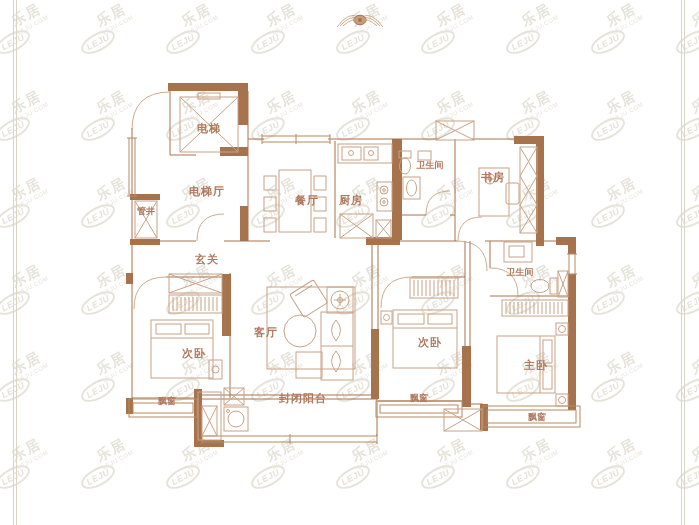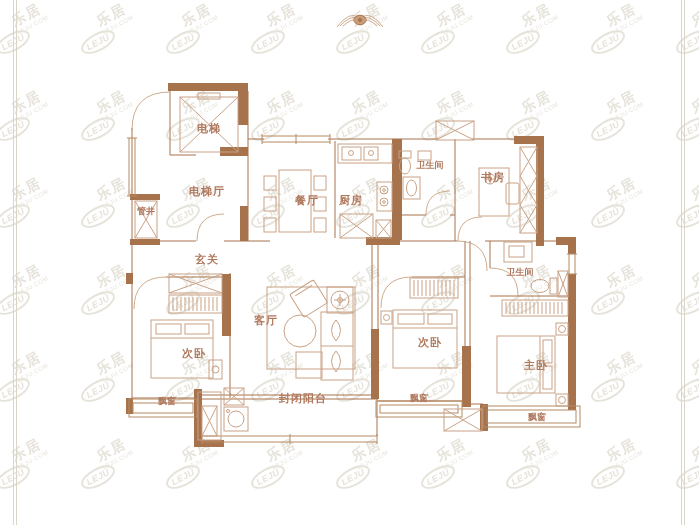--- a/index.html
+++ b/index.html
@@ -479,21 +479,21 @@
   </svg>
 
   <div class="room-label" style="left:209px;top:128px">电梯</div>
   <div class="room-label" style="left:207px;top:191px">电梯厅</div>
   <div class="room-label sm" style="left:146px;top:211px">管井</div>
   <div class="room-label" style="left:307px;top:200px">餐厅</div>
   <div class="room-label" style="left:351px;top:200px">厨房</div>
   <div class="room-label sm" style="left:430px;top:165px">卫生间</div>
   <div class="room-label" style="left:493px;top:177px">书房</div>
   <div class="room-label" style="left:207px;top:259px">玄关</div>
-  <div class="room-label" style="left:266px;top:320px">客厅</div>
+  <div class="room-label" style="left:266px;top:332px">客厅</div>
   <div class="room-label" style="left:194px;top:353px">次卧</div>
   <div class="room-label" style="left:430px;top:342px">次卧</div>
   <div class="room-label sm" style="left:520px;top:272px">卫生间</div>
   <div class="room-label" style="left:536px;top:365px">主卧</div>
   <div class="room-label sm" style="left:167px;top:401px">飘窗</div>
   <div class="room-label sm" style="left:419px;top:398px">飘窗</div>
   <div class="room-label sm" style="left:537px;top:417px">飘窗</div>
   <div class="room-label" style="left:303px;top:398px">封闭阳台</div>
 
 </div>

